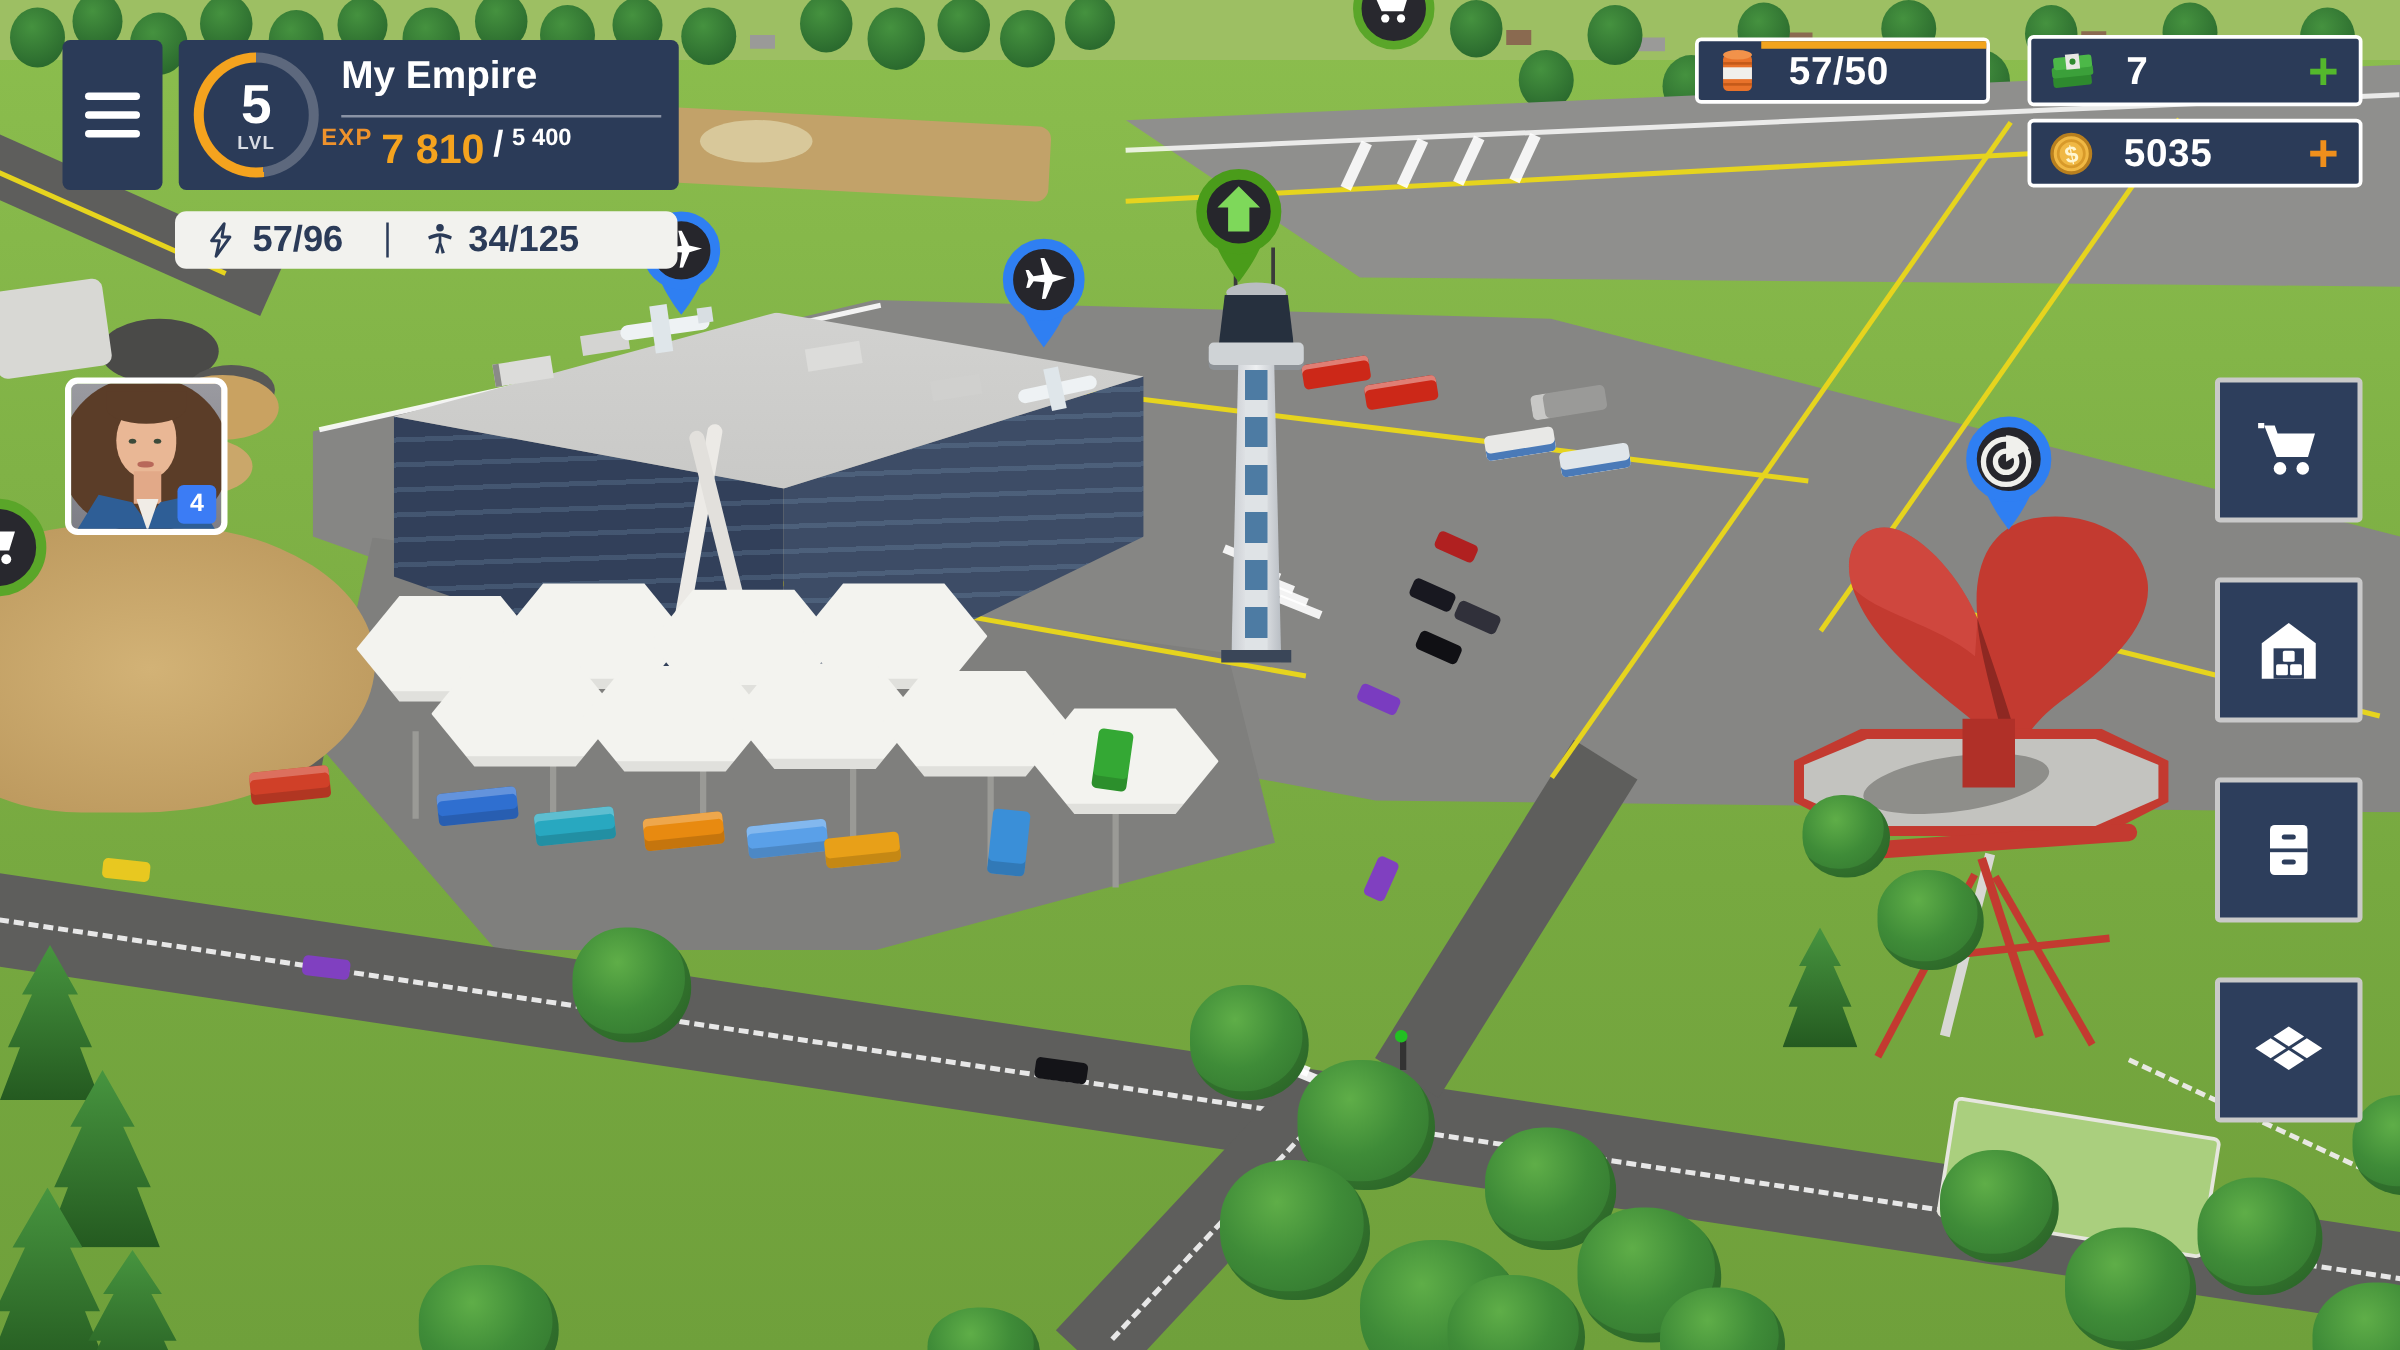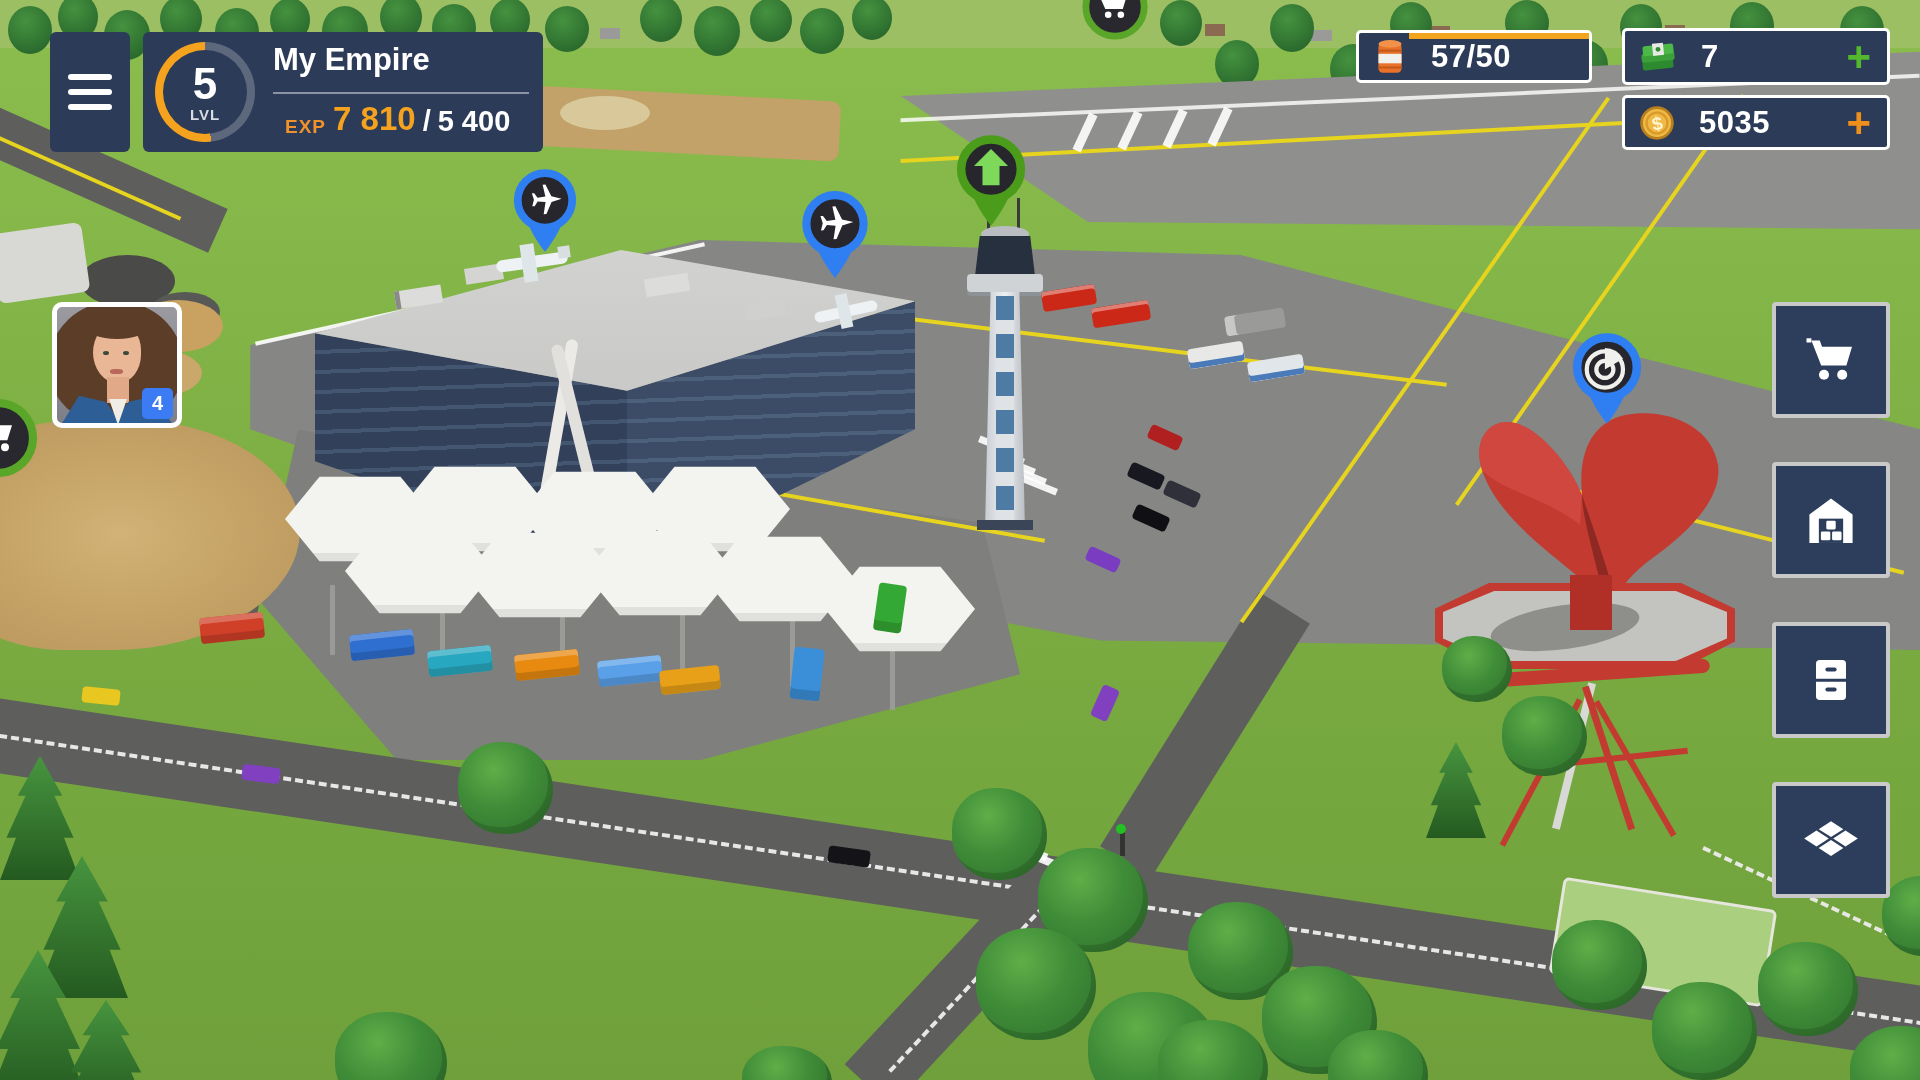--- a/index.html
+++ b/index.html
@@ -323,28 +323,40 @@
 
   <div class="panel z40" style="left:143px;top:32px;width:400px;height:120px;border-radius:6px;">
     <div style="position:absolute;left:12px;top:10px;width:100px;height:100px;border-radius:50%;background:conic-gradient(#5d687d 0 48%,#f5a31e 0);">
       <div style="position:absolute;inset:8px;border-radius:50%;background:#2b3b58;display:flex;flex-direction:column;align-items:center;justify-content:center;">
         <span style="font-size:44px;font-weight:700;line-height:1;color:#fff;">5</span>
         <span style="font-size:15px;font-weight:700;letter-spacing:1px;color:#d8dce4;">LVL</span>
       </div>
     </div>
     <div style="position:absolute;left:130px;top:10px;font-size:31px;font-weight:600;color:#fff;">My Empire</div>
     <div style="position:absolute;left:130px;right:14px;top:60px;height:2px;background:#8a93a5;"></div>
-    <div style="position:absolute;left:142px;top:68px;display:flex;align-items:flex-end;gap:7px;">
+    <div style="position:absolute;left:114px;top:68px;display:flex;align-items:flex-start;gap:7px;">
       <span style="font-size:19px;font-weight:700;letter-spacing:1px;color:#ef922c;">EXP</span>
       <span style="font-size:33px;font-weight:800;color:#f5a31e;">7 810</span>
         <span style="font-size:29px;font-weight:600;color:#fff;">/</span>
-        <span style="font-size:29px;font-weight:600;color:#fff;">5 400</span>
+        <span style="font-size:19px;font-weight:600;color:#fff;">5 400</span>
     </div>
   </div>
 
+  <div class="statsbar">
+    <svg width="26" height="32" viewBox="0 0 22 26" style="margin-right:12px;">
+      <polygon points="13,2 4.5,13.5 9.8,13.5 7.5,24 16.8,11 11.5,11" fill="none" stroke="#2b3b58" stroke-width="2" stroke-linejoin="round"></polygon>
+    </svg>
+    <span>57/96</span>
+    <div style="width:2px;height:28px;background:#2b3b58;margin:0 28px 0 34px;"></div>
+    <svg width="26" height="30" viewBox="0 0 24 26" style="margin-right:10px;">
+      <circle cx="12" cy="4" r="2.8" fill="#2b3b58"></circle>
+      <path d="M12 8 C9 8 5.5 9 3.2 10.5 L4 12.6 L11 10.4 V15 L8.4 22.4 L10.8 23.2 L12 17.6 L13.2 23.2 L15.6 22.4 L13 15 V10.4 L20 12.6 L20.8 10.5 C18.5 9 15 8 12 8 Z" fill="#2b3b58"></path>
+    </svg>
+    <span>34/125</span>
+  </div>
 
 
   <div class="panel wborder counter z40" style="left:1356px;top:30px;width:236px;height:53px;">
     <div style="position:absolute;left:50px;top:0;right:0;height:6px;background:#f2a41e;"></div>
     <svg width="42" height="42" viewBox="0 0 40 40">
       <rect x="9" y="7" width="22" height="28" rx="4" fill="#e8722a"></rect>
       <rect x="9" y="17" width="22" height="9" fill="#f0f0ec"></rect>
       <ellipse cx="20" cy="7.5" rx="11" ry="3.6" fill="#f2924a"></ellipse>
       <rect x="9" y="29" width="22" height="2" fill="#c45a1a"></rect>
       <rect x="9" y="13" width="22" height="2" fill="#c45a1a"></rect>

